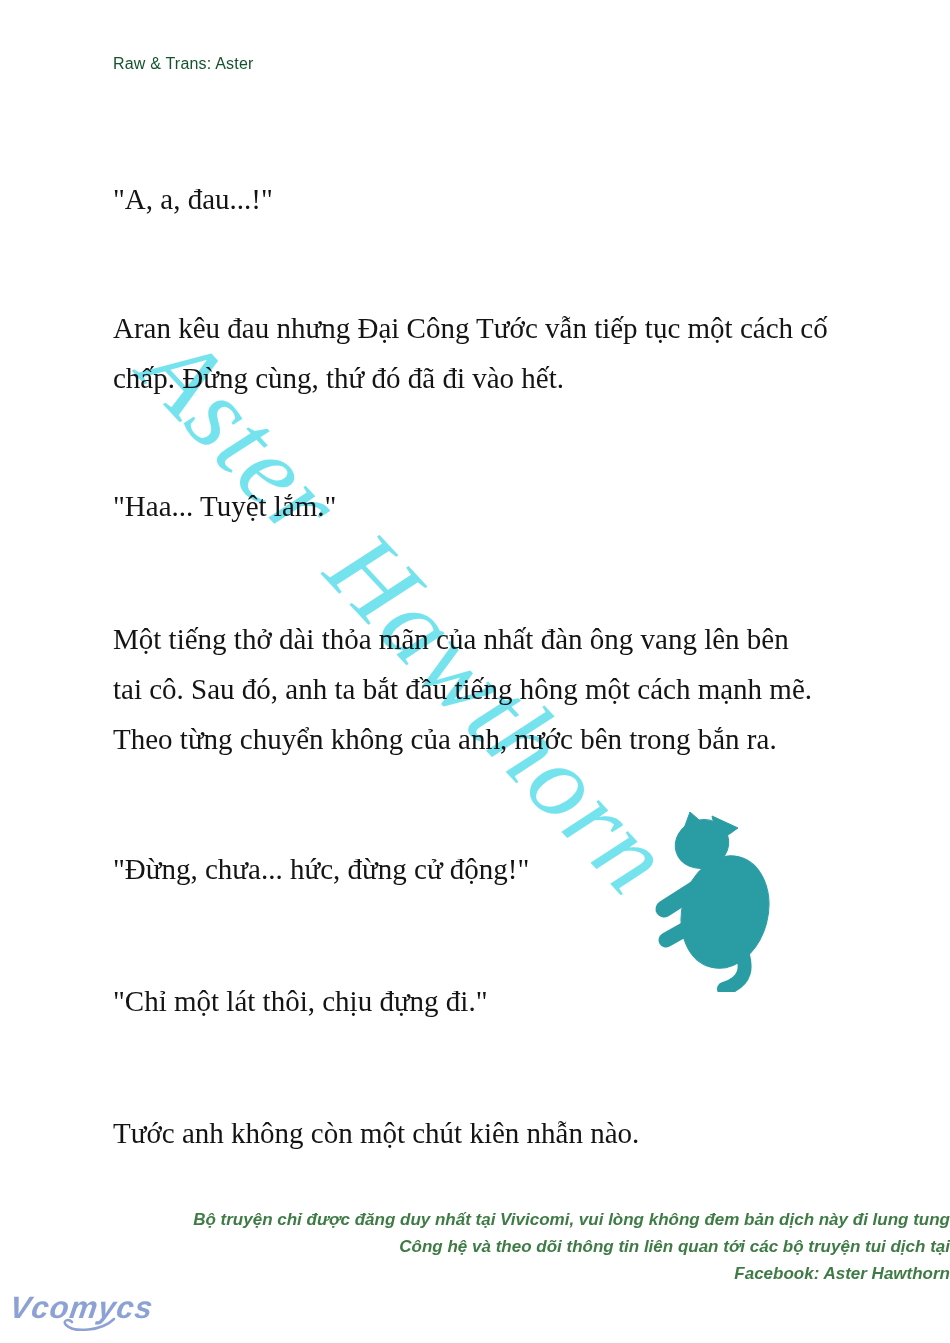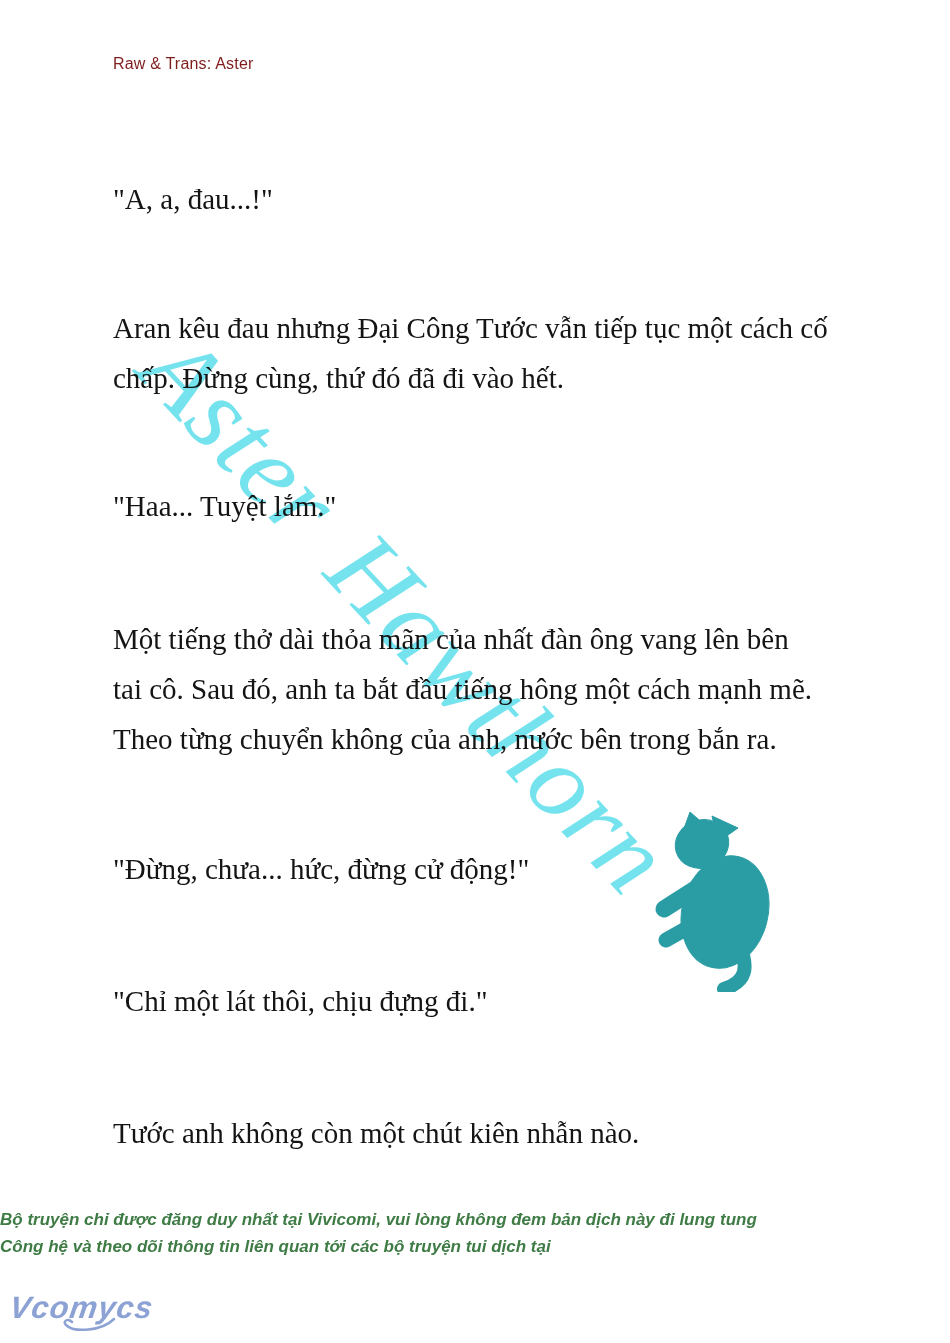--- a/index.html
+++ b/index.html
@@ -8,21 +8,21 @@
     background: #ffffff;
     position: relative;
     overflow: hidden;
     font-family: "Liberation Serif", serif;
   }
   .page { position: absolute; inset: 0; }
 
   .credit {
     position: absolute; left: 113px; top: 55px;
     font-family: "Liberation Sans", sans-serif;
-    font-size: 16px; color: #7f1d1d;
+    font-size: 16px; color: #14532d;
     letter-spacing: 0.2px;
   }
 
   .watermark {
     position: absolute; left: 200px; top: 315px;
     transform: rotate(47deg);
     transform-origin: 0 0;
     font-family: "Liberation Serif", serif;
     font-style: italic;
     font-size: 106px;
@@ -46,21 +46,21 @@
   .p1 { top: 174px; }
   .p2 { top: 303px; }
   .p3 { top: 481px; }
   .p4 { top: 614px; }
   .p5 { top: 844px; }
   .p6 { top: 976px; }
   .p7 { top: 1108px; }
 
   .footer {
     position: absolute; left: 0; top: 1206px; width: 950px;
-    text-align: left;
+    text-align: right;
     font-family: "Liberation Sans", sans-serif;
     font-style: italic; font-weight: bold;
     font-size: 17px; line-height: 27px;
     color: #3e7b45;
     z-index: 3;
   }
 
   .logo {
     position: absolute; left: 10px; top: 1292px;
     z-index: 3;
@@ -126,20 +126,21 @@
     <div class="line">"Chỉ một lát thôi, chịu đựng đi."</div>
   </div>
 
   <div class="para p7">
     <div class="line">Tước anh không còn một chút kiên nhẫn nào.</div>
   </div>
 
   <div class="footer">
     <div>Bộ truyện chỉ được đăng duy nhất tại Vivicomi, vui lòng không đem bản dịch này đi lung tung</div>
     <div>Công hệ và theo dõi thông tin liên quan tới các bộ truyện tui dịch tại</div>
+    <div>Facebook: Aster Hawthorn</div>
   </div>
 
   <div class="logo">
     <span class="logo-text">Vcomycs</span>
     <svg class="logo-swash" width="80" height="16" viewBox="0 0 80 16" xmlns="http://www.w3.org/2000/svg">
       <path d="M70,2 C58,14 30,16 22,8 C18,4 24,1 28,5" fill="none" stroke="#8ca1d4" stroke-width="2.5" stroke-linecap="round"></path>
     </svg>
   </div>
 
 </div>

